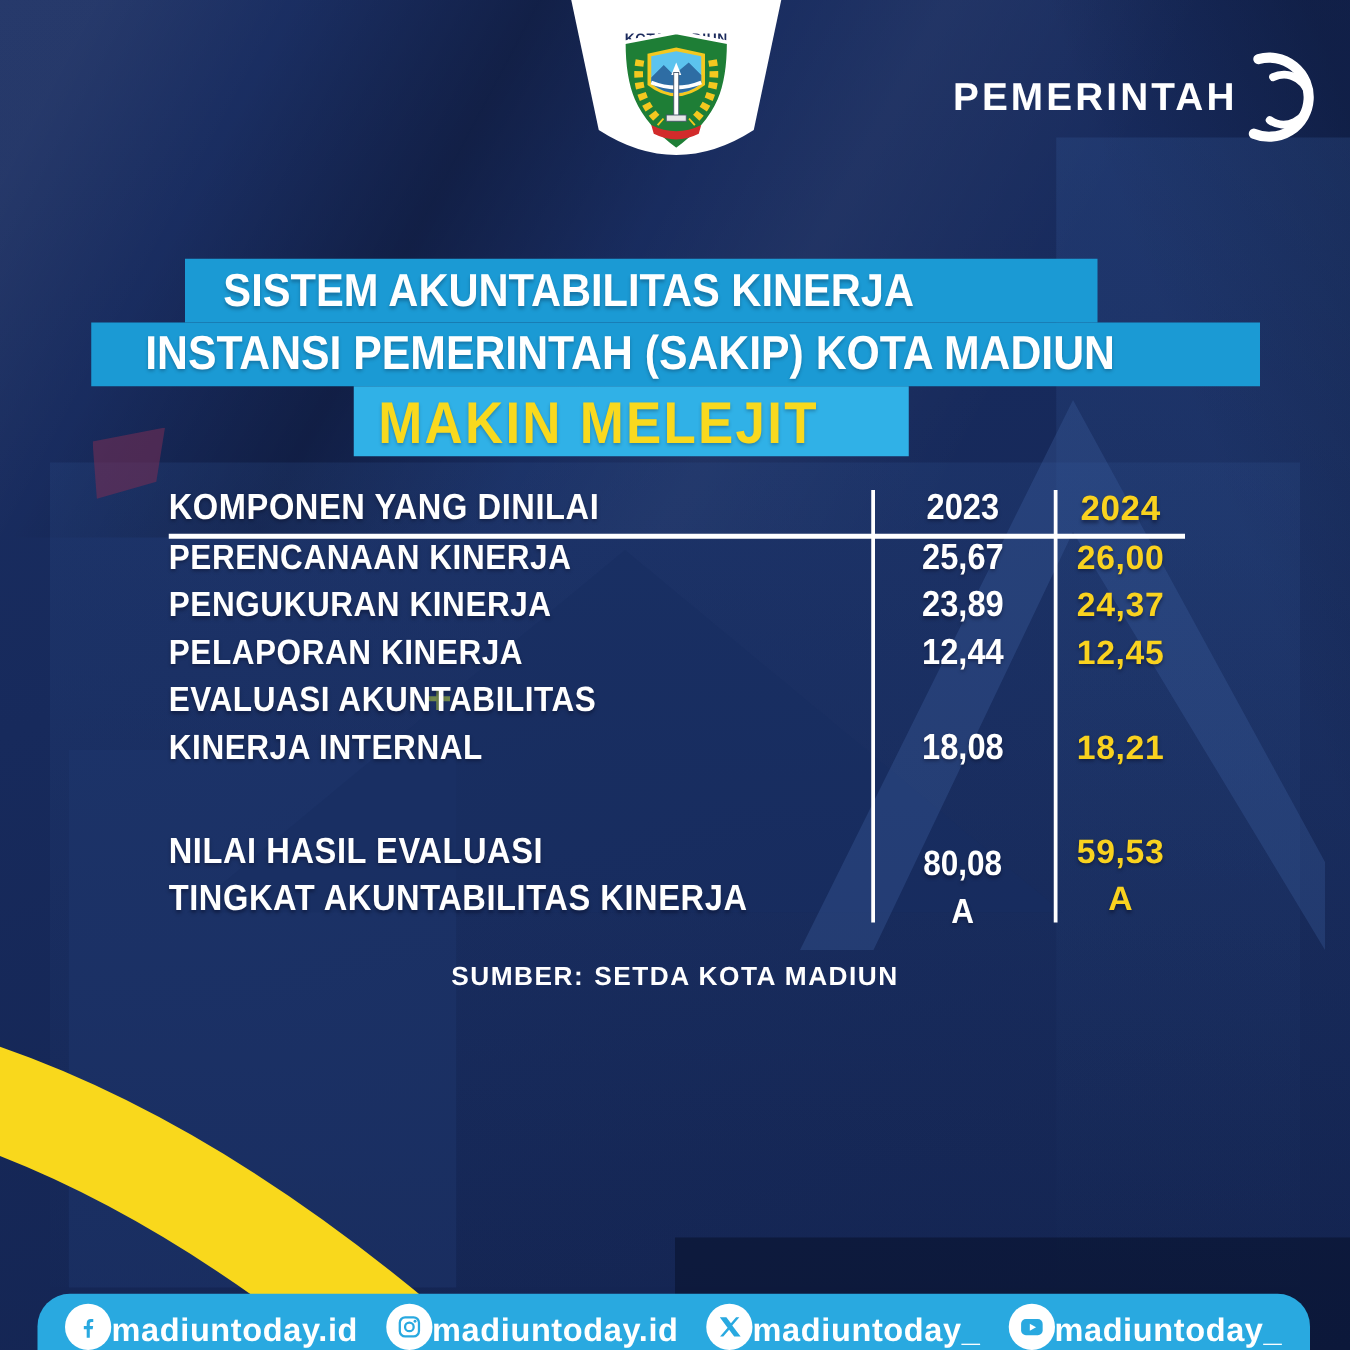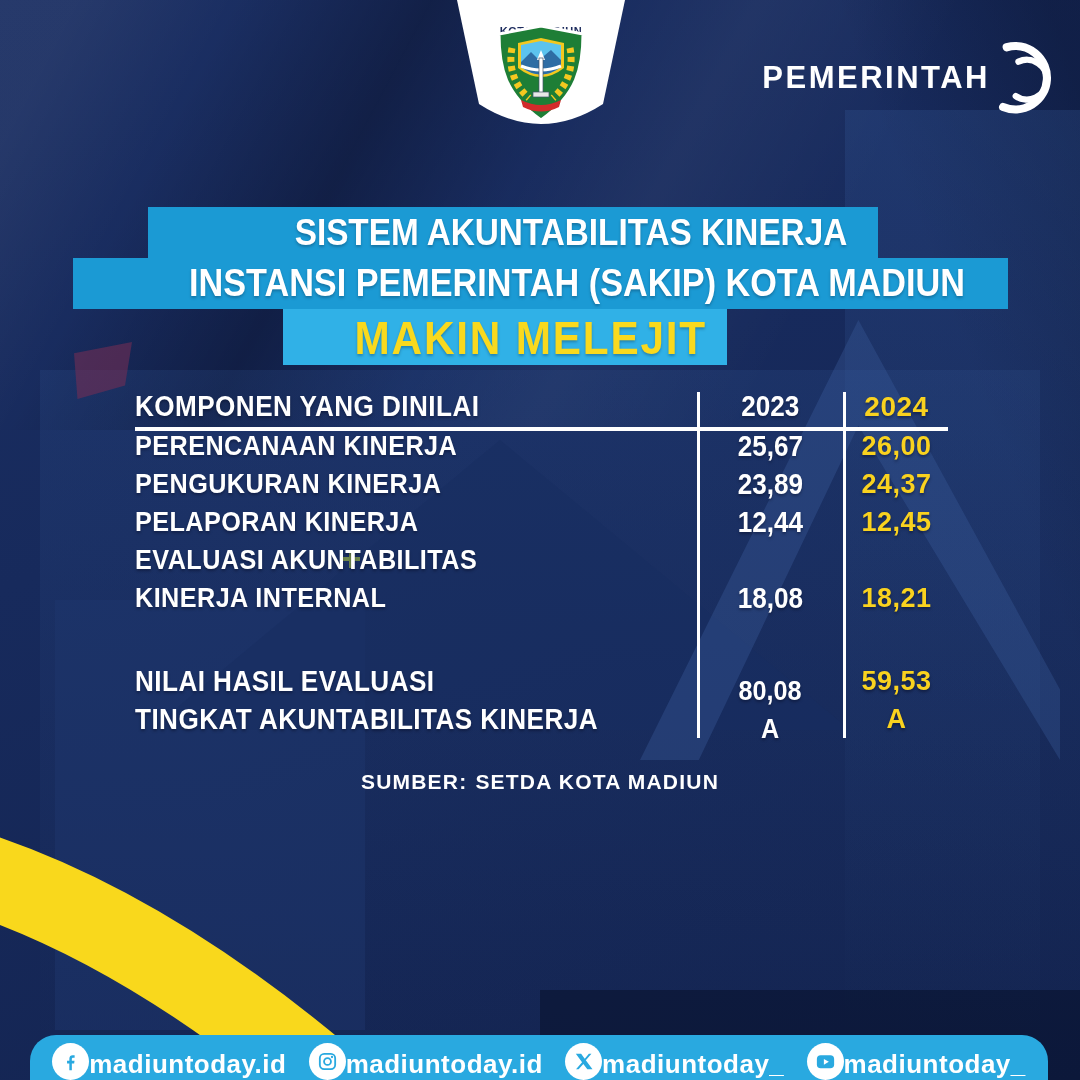--- a/index.html
+++ b/index.html
@@ -41,22 +41,22 @@
   .badge-title { position:absolute; top:9px; left:0; width:100%; text-align:center;
     color:#1b2a5c; font-weight:700; font-size:11px; letter-spacing:0.5px;margin-top:16px; }
   .crest { position:absolute; left:40px; top:24px; width:92px; height:100px; }
 
   
   .brand { right:28px; top:40px; display:flex; align-items:center; gap:4px; z-index:3; }
   .brand-name { color:#fff; font-weight:700; font-size:31px; letter-spacing:2.5px; }
   .swoosh { width:58px; height:76px; }
 
   
-  .band { position:absolute; display:flex; align-items:center; justify-content:flex-end;
-          color:#fff; z-index:3;padding-left:40px; }
+  .band { position:absolute; display:flex; align-items:center; justify-content:flex-start;
+          color:#fff; z-index:3; }
   .band span { display:inline-block; font-weight:800; font-stretch:condensed;
                transform:scaleX(0.9); white-space:nowrap;
                text-shadow:0 2px 3px rgba(0,0,20,0.25); }
   .band1 { left:148px; top:207px; width:730px; height:51px; background:#1b9ad4; font-size:37px; }
   .band2 { left:73px;  top:258px; width:935px; height:51px; background:#1b9ad4; font-size:38px; }
   .band3 { left:283px; top:309px; width:444px; height:56px; background:#30b1e7; font-size:47px; }
   .band3 span { color:#f9d91e; letter-spacing:2px; }
 
   
   .tbl { left:135px; top:386px; width:815px; z-index:3; color:#fff; }

